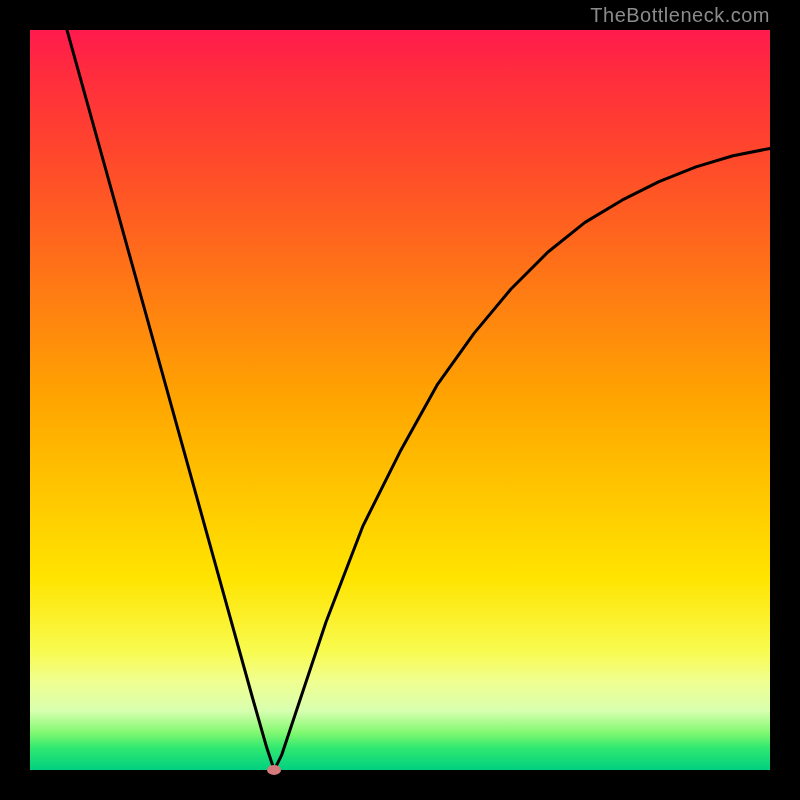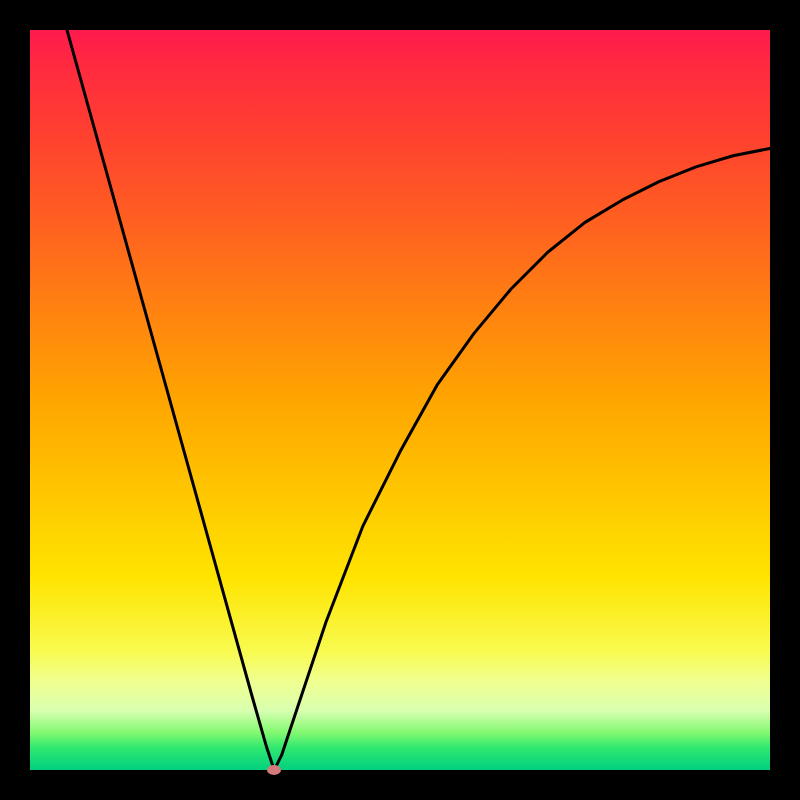--- a/index.html
+++ b/index.html
@@ -66,20 +66,21 @@
     height: 10px;
     background: #d47a7a;
     border-radius: 50%;
   }
 </style>
 </head>
 <body>
 
 <div class="frame">
 
+  <div class="attribution">TheBottleneck.com</div>
 
   <div class="plot">
 
     <svg class="curve" viewBox="0 0 740 740" preserveAspectRatio="none">
       <path id="curve-path" fill="none" stroke="#000" stroke-width="3" stroke-linecap="round" stroke-linejoin="round" d="M37.00 0.00 L74.00 133.20 L111.00 266.40 L148.00 399.60 L185.00 532.80 L222.00 666.00 L236.80 717.80 L244.20 740.00 L251.60 725.20 L266.40 680.80 L296.00 592.00 L333.00 495.80 L370.00 421.80 L407.00 355.20 L444.00 303.40 L481.00 259.00 L518.00 222.00 L555.00 192.40 L592.00 170.20 L629.00 151.70 L666.00 136.90 L703.00 125.80 L740.00 118.40"></path>
     </svg>
 
     <div id="marker" class="marker" style="left: 237.2px; top: 735px;"></div>
 
   </div>

